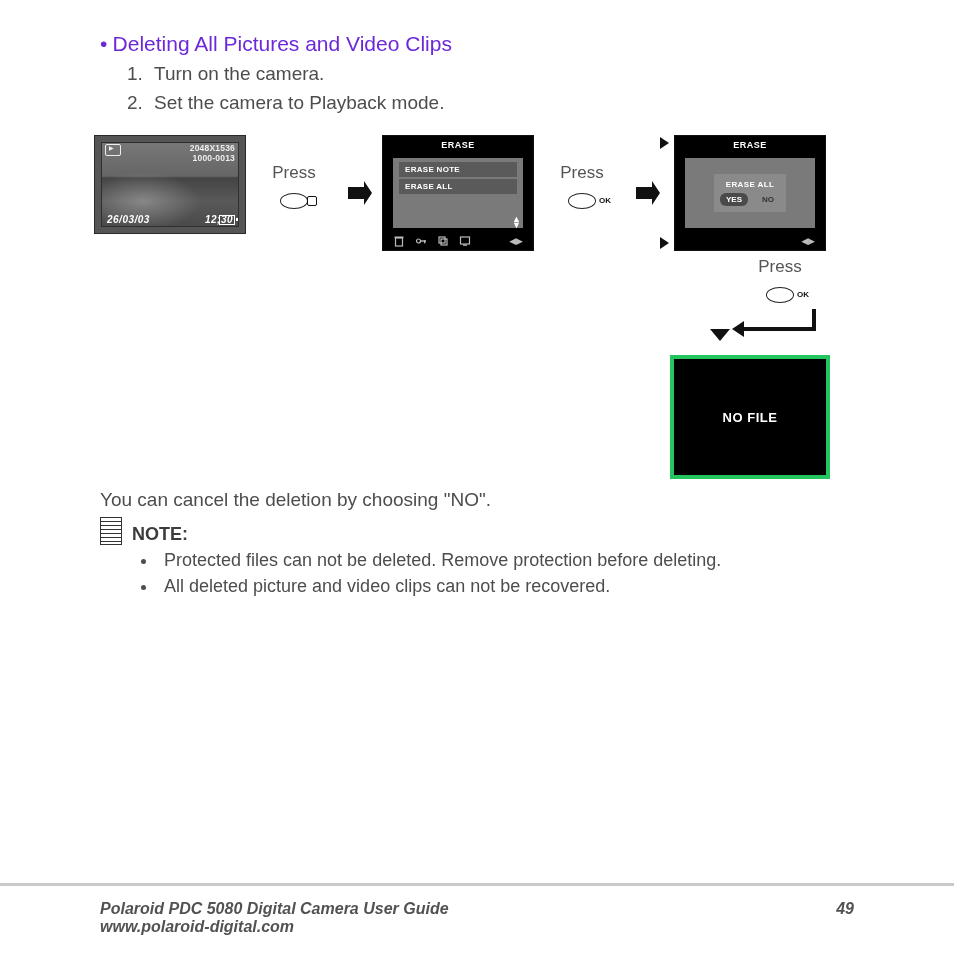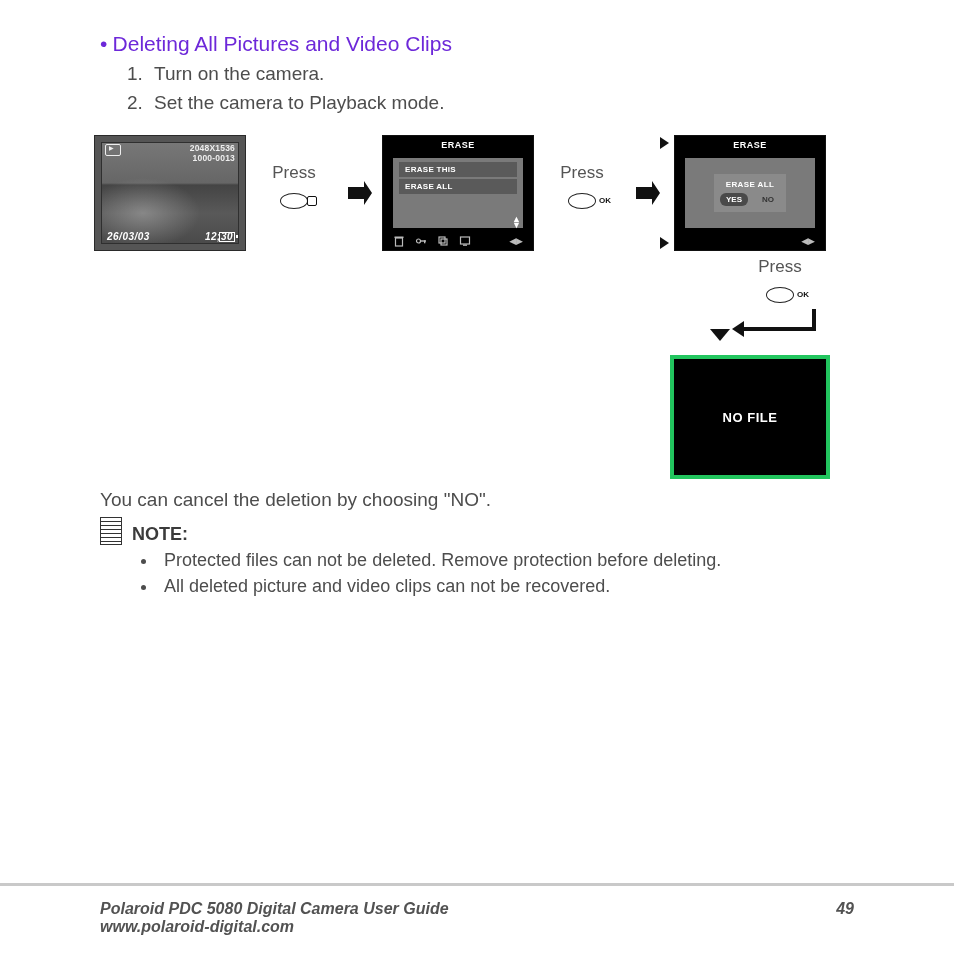--- a/index.html
+++ b/index.html
@@ -45,21 +45,21 @@
     margin-bottom: 10px;
   }
   
   .screen {
     background: #4b4b4b;
     position: relative;
     box-sizing: border-box;
   }
   .screen1 {
     width: 152px;
-    height: 116px;
+    height: 99px;
     border: 1px solid #2a2a2a;
     background: #555;
     overflow: hidden;
     padding-left: 42px;
   }
   .screen1 .photo {
     position: absolute; inset: 6px;
     background:
       radial-gradient(60% 50% at 30% 70%, rgba(255,255,255,0.28), rgba(0,0,0,0) 70%),
       linear-gradient(to bottom, #777 0%, #666 40%, #444 42%, #595959 70%, #4a4a4a 100%);
@@ -277,21 +277,21 @@
         </div>
       </div>
 
       <svg width="30" height="116">
         <polygon points="6,52 22,52 22,46 30,58 22,70 22,64 6,64" fill="#111"></polygon>
       </svg>
 
       <div class="menu-screen">
         <div class="title-bar">ERASE</div>
         <div class="inner">
-          <div class="option">ERASE THIS</div>
+          <div class="option">ERASE NOTE</div>
           <div class="option">ERASE ALL</div>
         </div>
         <div class="updown">▲<br>▼</div>
         <div class="iconbar">
           <svg class="ic" viewBox="0 0 12 12">
               <rect x="2.5" y="3" width="7" height="8" fill="none" stroke="#bbb" stroke-width="1.2"></rect>
               <rect x="1.5" y="1.5" width="9" height="1.5" fill="#bbb"></rect>
             </svg>
           <svg class="ic" viewBox="0 0 12 12">
               <circle cx="3.5" cy="6" r="2" fill="none" stroke="#bbb" stroke-width="1.2"></circle>

